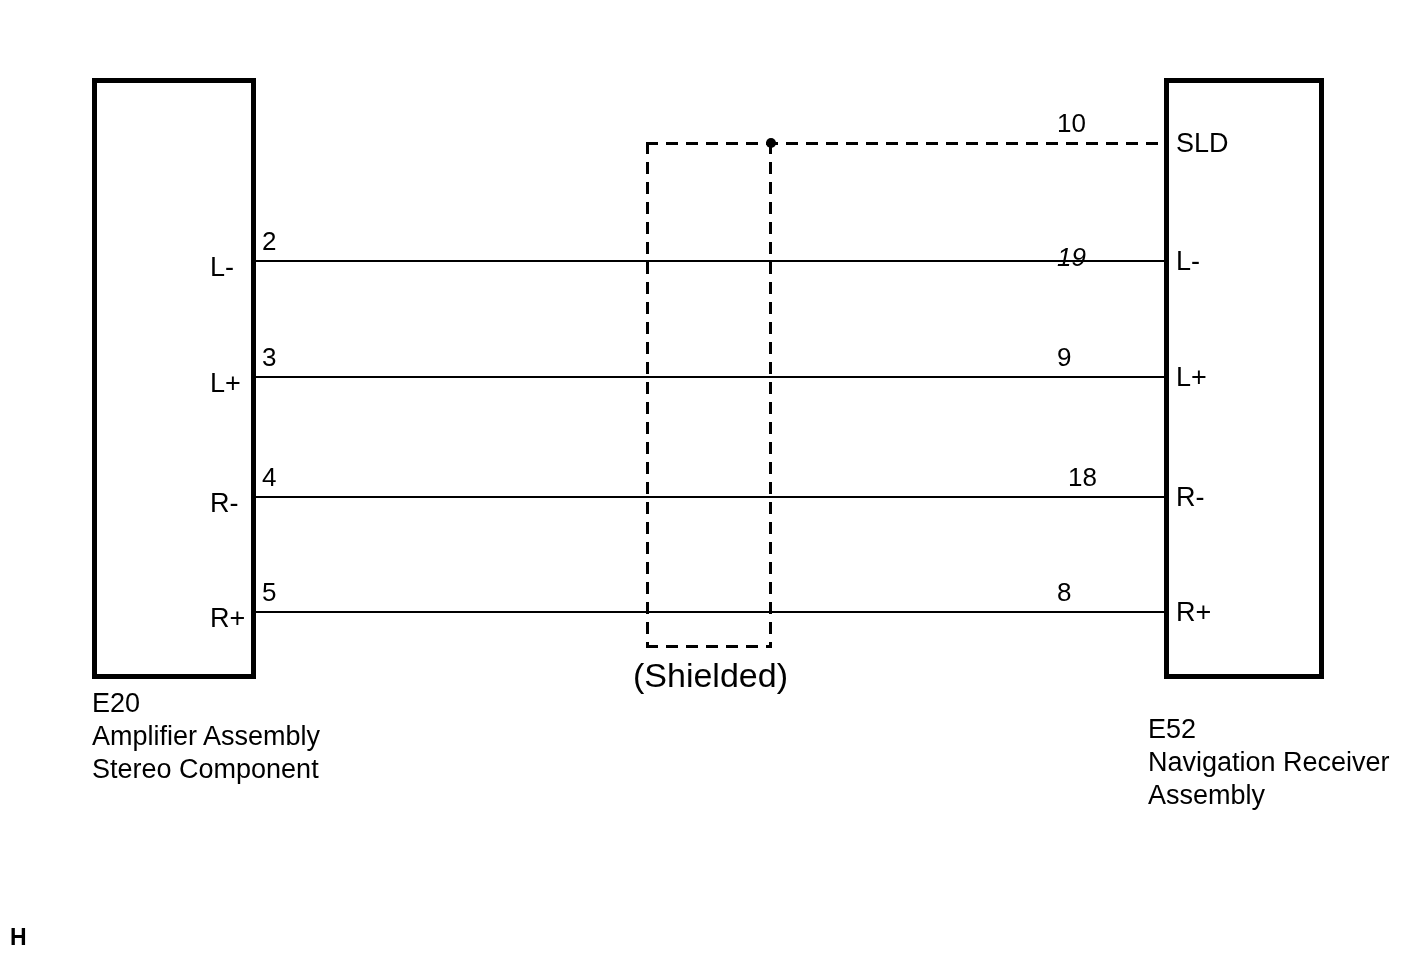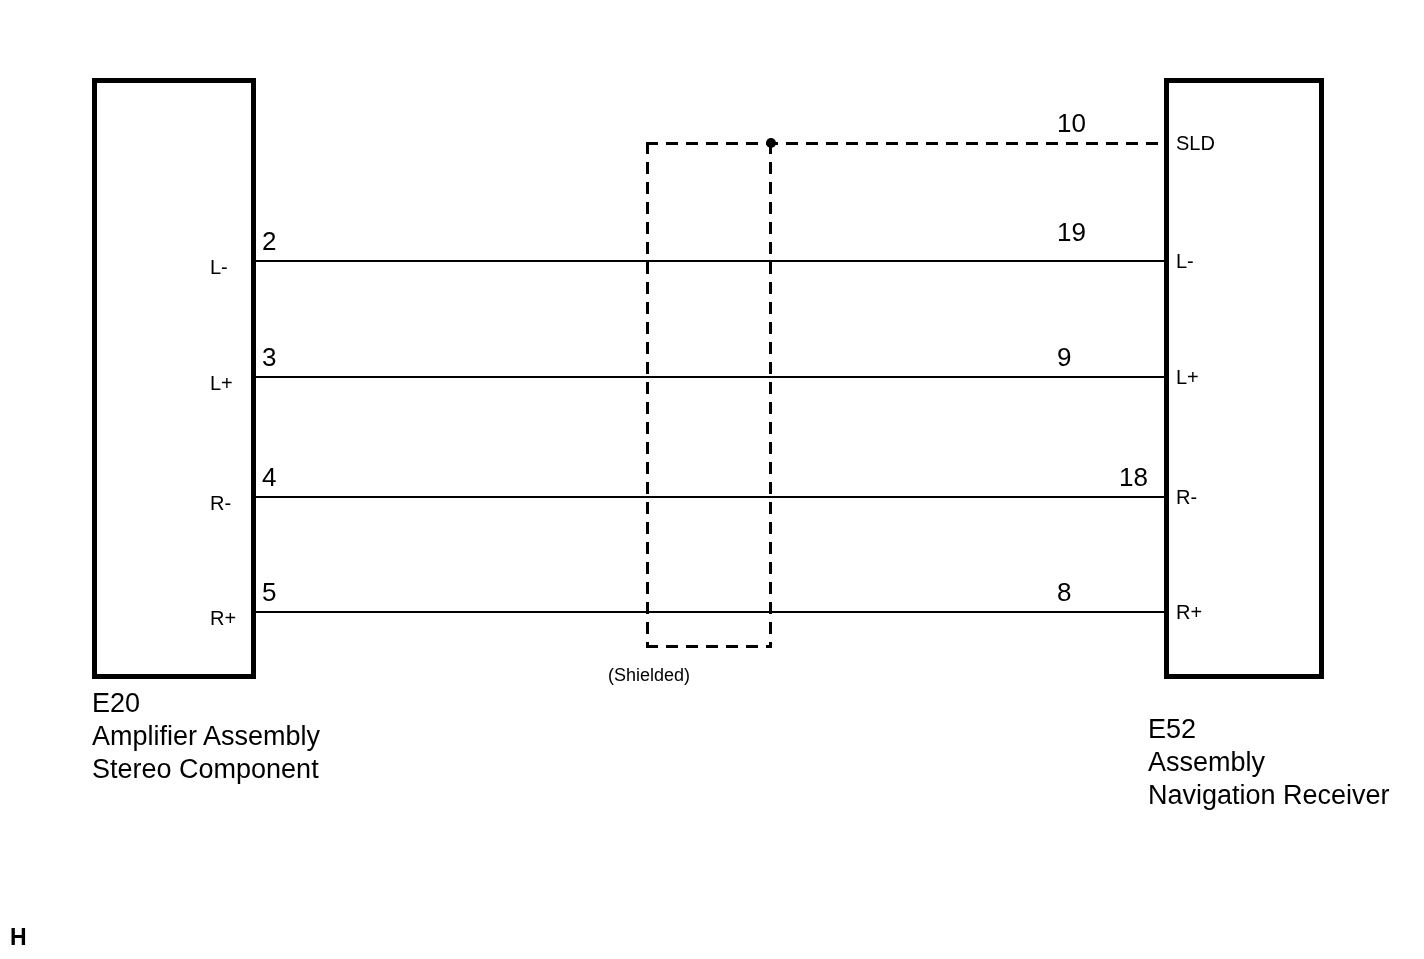--- a/index.html
+++ b/index.html
@@ -54,34 +54,35 @@
     line-height: 30px;
     height: 30px;
     white-space: nowrap;
   }
   .pin-num.right-side {
     width: 100px;
     text-align: left;
   }
   .pin-label {
     position: absolute;
-    font-size: 20px;
+    font-size: 27px;
     line-height: 28px;
     white-space: nowrap;
   }
   .caption {
     position: absolute;
     font-size: 27px;
     line-height: 33px;
     white-space: nowrap;
   }
   .shield-caption {
     position: absolute;
-    font-size: 18px;
+    font-size: 34px;
     line-height: 30px;
+    text-align: center;
   }
   .page-marker {
     position: absolute;
     font-size: 23px;
     font-weight: bold;
     line-height: 24px;
   }
 </style>
 </head>
 <body>
@@ -108,39 +109,39 @@
   <div class="pin-num" style="left:262px; top:577px;">5</div>
 
   <div class="pin-label" style="left:210px; top:253px;">L-</div>
   <div class="pin-label" style="left:210px; top:369px;">L+</div>
   <div class="pin-label" style="left:210px; top:489px;">R-</div>
   <div class="pin-label" style="left:210px; top:604px;">R+</div>
 
   <div class="pin-num right-side" style="left:1057px; top:108px;">10</div>
   <div class="pin-label" style="left:1176px; top:129px;">SLD</div>
 
-  <div class="pin-num right-side" style="left:1057px; top:217px;">19</div>
+  <div class="pin-num right-side" style="left:1057px; top:242px;font-style:italic;">19</div>
   <div class="pin-num right-side" style="left:1057px; top:342px;">9</div>
-  <div class="pin-num right-side" style="left:1119px; top:462px;">18</div>
+  <div class="pin-num right-side" style="left:1068px; top:462px;">18</div>
   <div class="pin-num right-side" style="left:1057px; top:577px;">8</div>
 
   <div class="pin-label" style="left:1176px; top:247px;">L-</div>
   <div class="pin-label" style="left:1176px; top:363px;">L+</div>
   <div class="pin-label" style="left:1176px; top:483px;">R-</div>
   <div class="pin-label" style="left:1176px; top:598px;">R+</div>
 
   <div class="caption" style="left:92px; top:687px;">
     <div>E20</div>
     <div>Amplifier Assembly</div>
     <div>Stereo Component</div>
   </div>
 
   <div class="caption" style="left:1148px; top:713px;">
     <div>E52</div>
+    <div>Navigation Receiver</div>
     <div>Assembly</div>
-    <div>Navigation Receiver</div>
   </div>
 
   <div class="shield-caption" style="left:608px; top:660px; width:205px;">(Shielded)</div>
 
   <div class="page-marker" style="left:10px; top:925px;">H</div>
 
 </div>
 
 </body></html>

